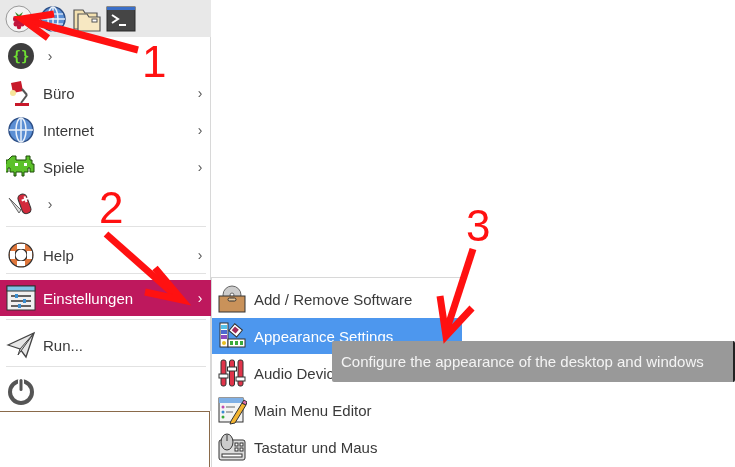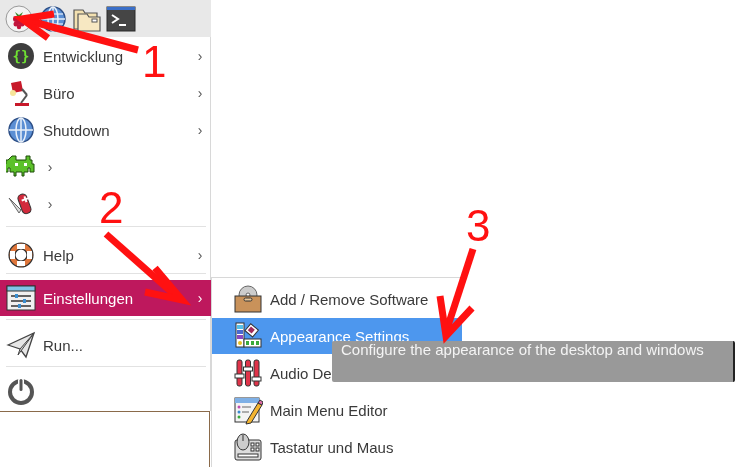--- a/index.html
+++ b/index.html
@@ -12,25 +12,25 @@
     .menu-frame { position: absolute; left: 0; top: 411px; width: 210px; height: 56px; border-top: 1px solid #8a6a4a; border-right: 1px solid #8a6a4a; background: #fff; }
     .mi { position: absolute; left: 0; width: 211px; height: 36px; display: flex; align-items: center; padding-left: 5px; color: #3a3a3a; font-size: 15px; }
     .mi .ic { width: 32px; height: 32px; display: flex; align-items: center; justify-content: center; margin-right: 6px; flex: none; }
     .mi .lbl { flex: 1; }
     .mi .chev { width: 14px; font-size: 14px; color: #555; margin-right: 4px; text-align: center; }
     .mi.sel { background: #be185d; color: #ffffff; }
     .mi.sel .chev { color: #fff; }
     .sep { position: absolute; left: 6px; width: 200px; height: 1px; background: #e2e2e2; }
 
     .submenu { position: absolute; left: 211px; top: 277px; width: 251px; height: 190px; background: #ffffff; border-top: 1px solid #d8d8d8; border-left: 1px solid #d8d8d8; }
-    .si { position: absolute; left: 0; width: 250px; height: 36px; display: flex; align-items: center; padding-left: 20px; color: #3a3a3a; font-size: 15px; }
+    .si { position: absolute; left: 0; width: 250px; height: 36px; display: flex; align-items: center; padding-left: 4px; color: #3a3a3a; font-size: 15px; }
     .si .ic { width: 32px; height: 32px; display: flex; align-items: center; justify-content: center; margin-right: 6px; flex: none; }
     .si.sel { background: #4d97ee; color: #ffffff; }
 
-    .tooltip { position: absolute; left: 332px; top: 341px; width: 403px; height: 41px; background: #999999; color: #f4f4f4; font-size: 15px; display: flex; align-items: flex-start; padding-left: 9px; border-radius: 2px; border-right: 2px solid #222; }
+    .tooltip { position: absolute; left: 332px; top: 341px; width: 403px; height: 41px; background: #999999; color: #f4f4f4; font-size: 15px; display: flex; align-items: center; padding-left: 9px; border-radius: 2px; border-right: 2px solid #222; }
 
     .anno { position: absolute; color: #ff1111; font-size: 44px; font-family: "Liberation Sans", sans-serif; line-height: 1; }
     svg.arrows { position: absolute; left: 0; top: 0; width: 735px; height: 467px; pointer-events: none; }
   </style>
 </head>
 <body>
 
 <div class="taskbar">
   <div class="tb-btn">
     <svg width="28" height="28" viewBox="0 0 28 28">
@@ -72,21 +72,20 @@
 </div>
 
 <div class="menu">
   <div class="mi" style="top:1px">
     <span class="ic">
       <svg width="28" height="28" viewBox="0 0 28 28">
           <circle cx="14" cy="14" r="13" fill="#3d3d3d"></circle>
           <text x="14" y="19" font-size="14" font-weight="bold" fill="#6fe032" text-anchor="middle" font-family="DejaVu Sans Mono, monospace">{}</text>
         </svg>
     </span>
-    <span class="lbl">Entwicklung</span>
     <span class="chev">›</span>
   </div>
   <div class="mi" style="top:38px">
     <span class="ic">
       <svg width="28" height="28" viewBox="0 0 28 28">
           <path d="M4 4 L14 2 L16 12 L6 14 Z" fill="#c8192a"></path>
           <circle cx="6" cy="14" r="3" fill="#f6e59a"></circle>
           <line x1="15" y1="10" x2="20" y2="16" stroke="#555" stroke-width="2"></line>
           <line x1="20" y1="16" x2="14" y2="24" stroke="#555" stroke-width="2"></line>
           <rect x="8" y="24" width="14" height="3" fill="#c8192a"></rect>
@@ -97,31 +96,32 @@
   </div>
   <div class="mi" style="top:75px">
     <span class="ic">
       <svg width="28" height="28" viewBox="0 0 28 28">
           <circle cx="14" cy="14" r="12" fill="#5b8fd4" stroke="#2d4f86" stroke-width="1.5"></circle>
           <ellipse cx="14" cy="14" rx="5" ry="12" fill="none" stroke="#e8f0fa" stroke-width="1.5"></ellipse>
           <line x1="2" y1="14" x2="26" y2="14" stroke="#e8f0fa" stroke-width="1.5"></line>
           <line x1="14" y1="2" x2="14" y2="26" stroke="#e8f0fa" stroke-width="1.5"></line>
         </svg>
     </span>
-    <span class="lbl">Shutdown</span>
+    <span class="lbl">Internet</span>
     <span class="chev">›</span>
   </div>
   <div class="mi" style="top:112px">
     <span class="ic">
       <svg width="30" height="26" viewBox="0 0 30 26">
           <path d="M6 2h4v4h10v-4h4v4h2v4h2v8h-4v-4h-2v4h-4v4h-2v-4h-6v4h-2v-4h-4v-4h-2v4h-4v-8h2v-4h2z" fill="#5cc12a" stroke="#1e4d0a" stroke-width="1"></path>
           <rect x="9" y="9" width="3" height="3" fill="#fff"></rect>
           <rect x="18" y="9" width="3" height="3" fill="#fff"></rect>
         </svg>
     </span>
+    <span class="lbl">Spiele</span>
     <span class="chev">›</span>
   </div>
   <div class="mi" style="top:149px">
     <span class="ic">
       <svg width="28" height="28" viewBox="0 0 28 28">
           <path d="M2 8 L14 20 L12 23 Z" fill="#ddd" stroke="#666"></path>
           <rect x="13" y="4" width="9" height="20" rx="4" fill="#d22a3c" stroke="#333" transform="rotate(-20 17 14)"></rect>
           <path d="M16 9h3v-2h2v2h3v2h-3v2h-2v-2h-3z" fill="#fff" transform="rotate(-20 17 14)"></path>
         </svg>
     </span>

